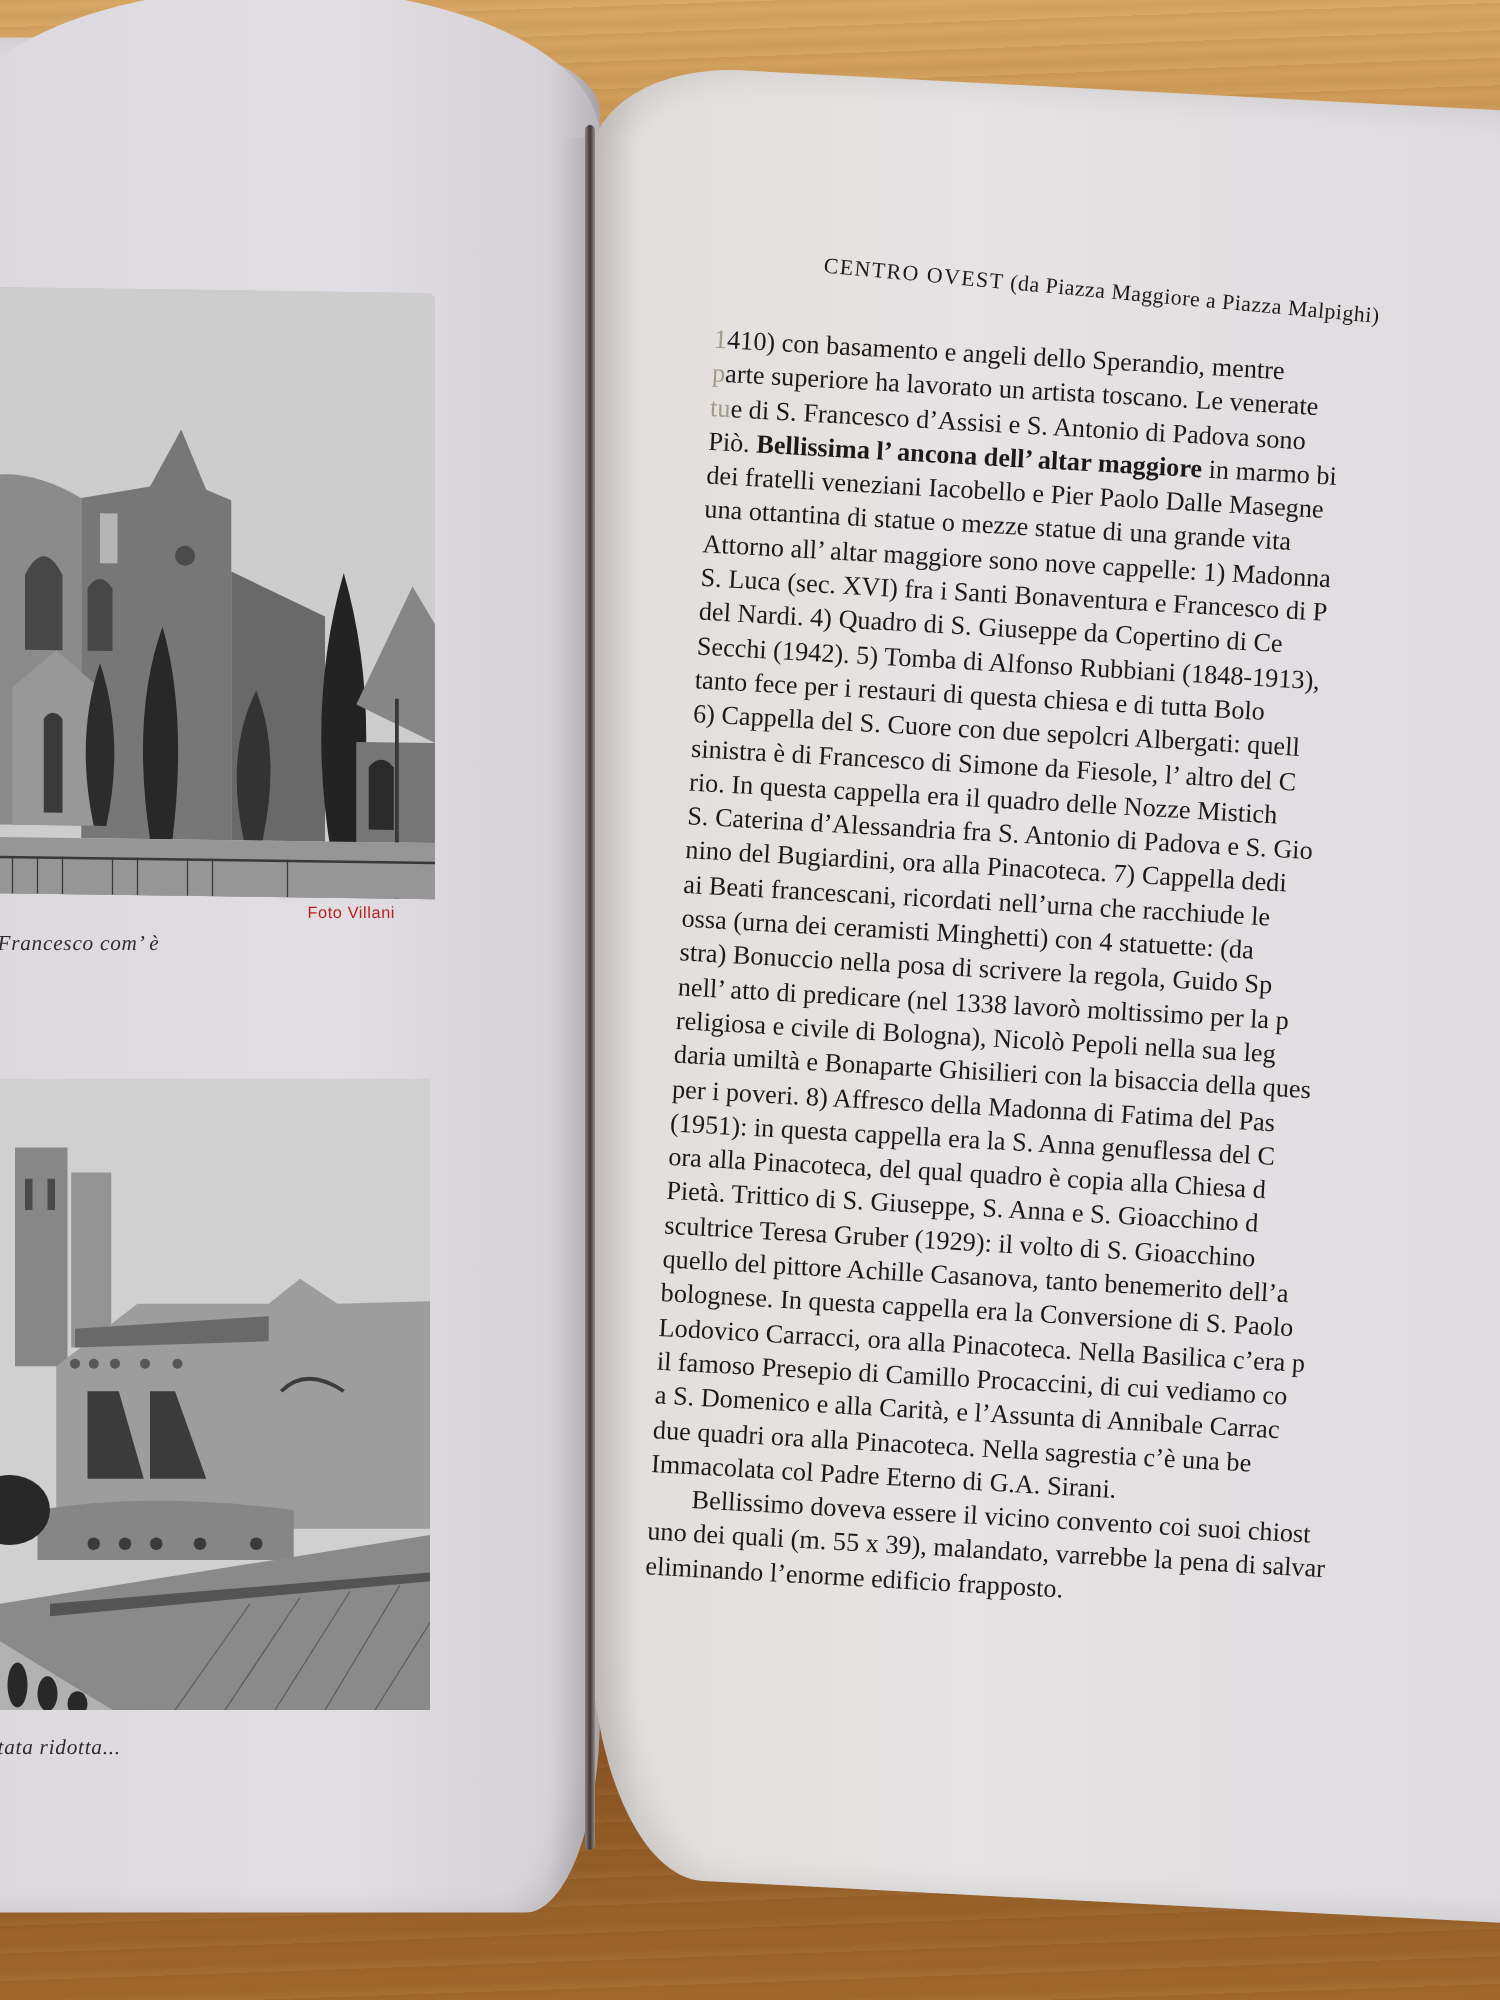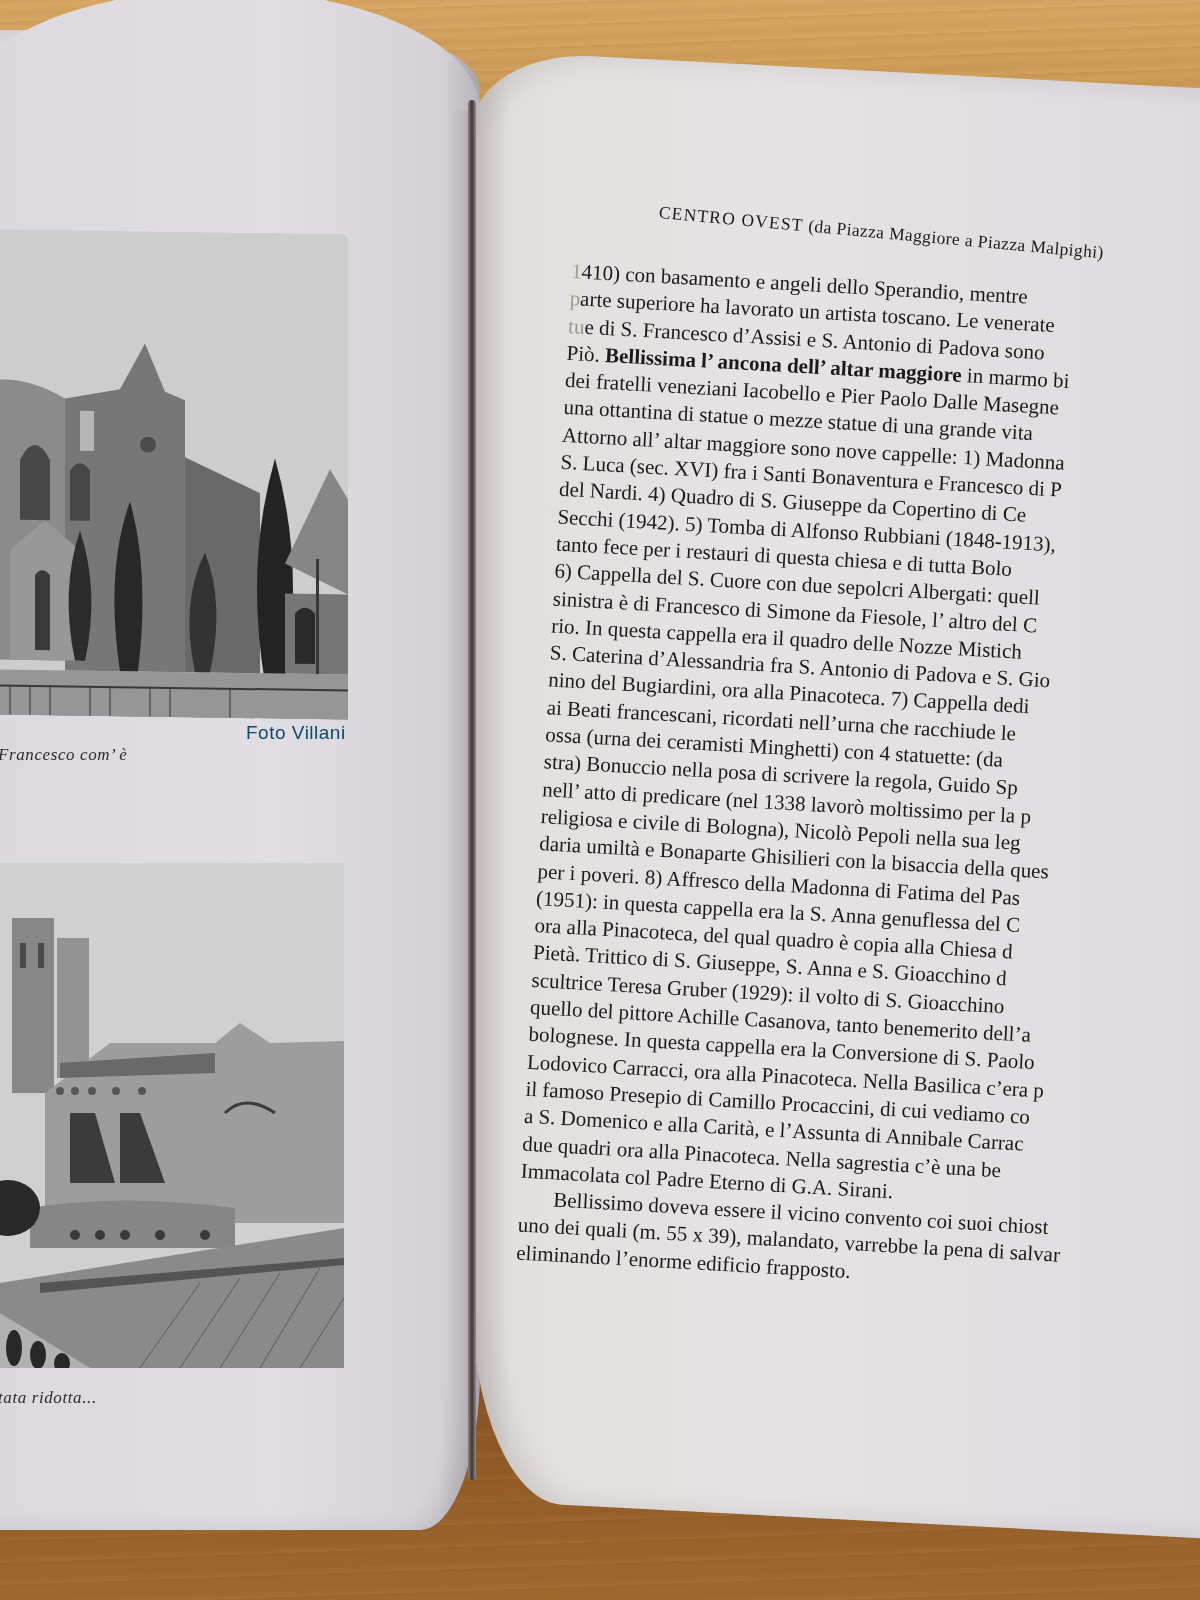--- a/index.html
+++ b/index.html
@@ -42,21 +42,21 @@
   .photo {
     position: absolute; overflow: hidden;
     background: linear-gradient(180deg, #cfcbcd 0%, #bdb9bb 40%, #7a7678 75%, #4d4a4b 100%);
     filter: grayscale(1);
   }
   .photo svg { position: absolute; inset: 0; width: 100%; height: 100%; }
   .photo-1 { left: 0; top: 232px; width: 348px; height: 485px; transform: skewY(0.8deg); border-radius: 0 6px 0 0; }
   .photo-2 { left: 0; top: 863px; width: 344px; height: 505px; }
   .credit {
     position: absolute; left: 246px; top: 722px; font-family: "Liberation Sans", "DejaVu Sans", sans-serif;
-    font-size: 19px; color: #0c4a6e; letter-spacing: 0.5px;
+    font-size: 13px; color: #b91c1c; letter-spacing: 0.5px;
   }
   .caption {
     position: absolute; font-style: italic; font-size: 17px; color: #2e2b2b; letter-spacing: 0.6px;
   }
   .caption-1 { left: -2px; top: 745px; }
   .caption-2 { left: -2px; top: 1388px; }
   
   .running-head {
     position: absolute; left: 660px; top: 202px; font-size: 17.5px; color: #1d1a1a; letter-spacing: 0.4px;
     transform: rotate(5.2deg); transform-origin: left top; white-space: nowrap;

